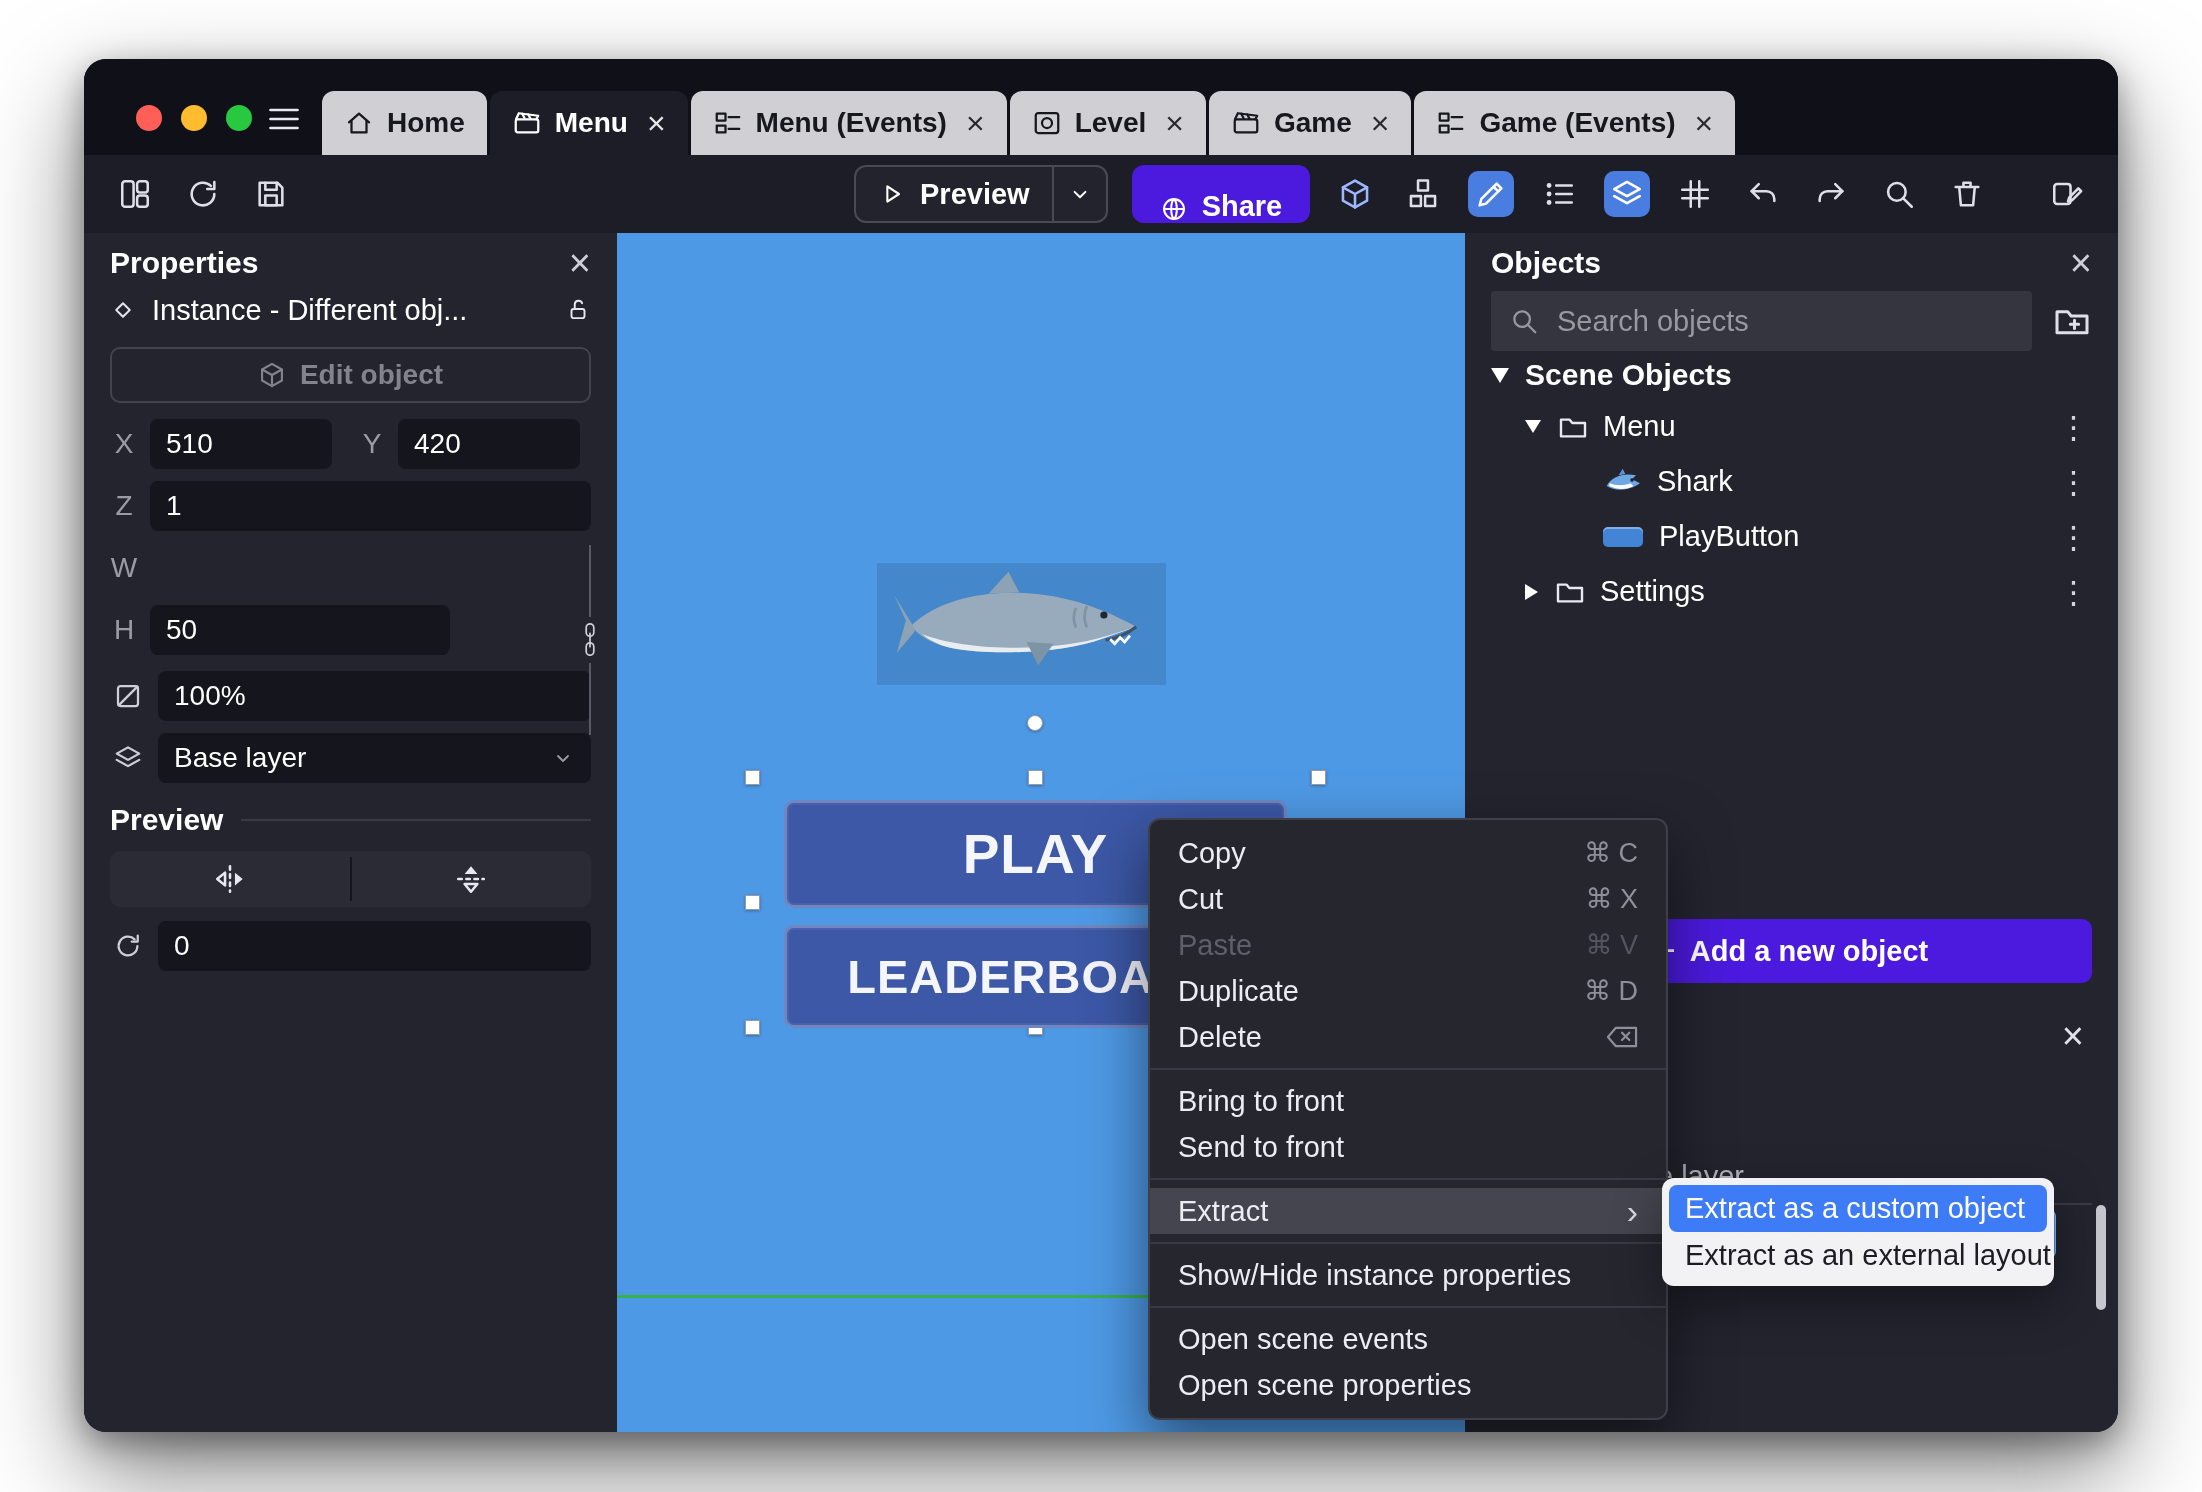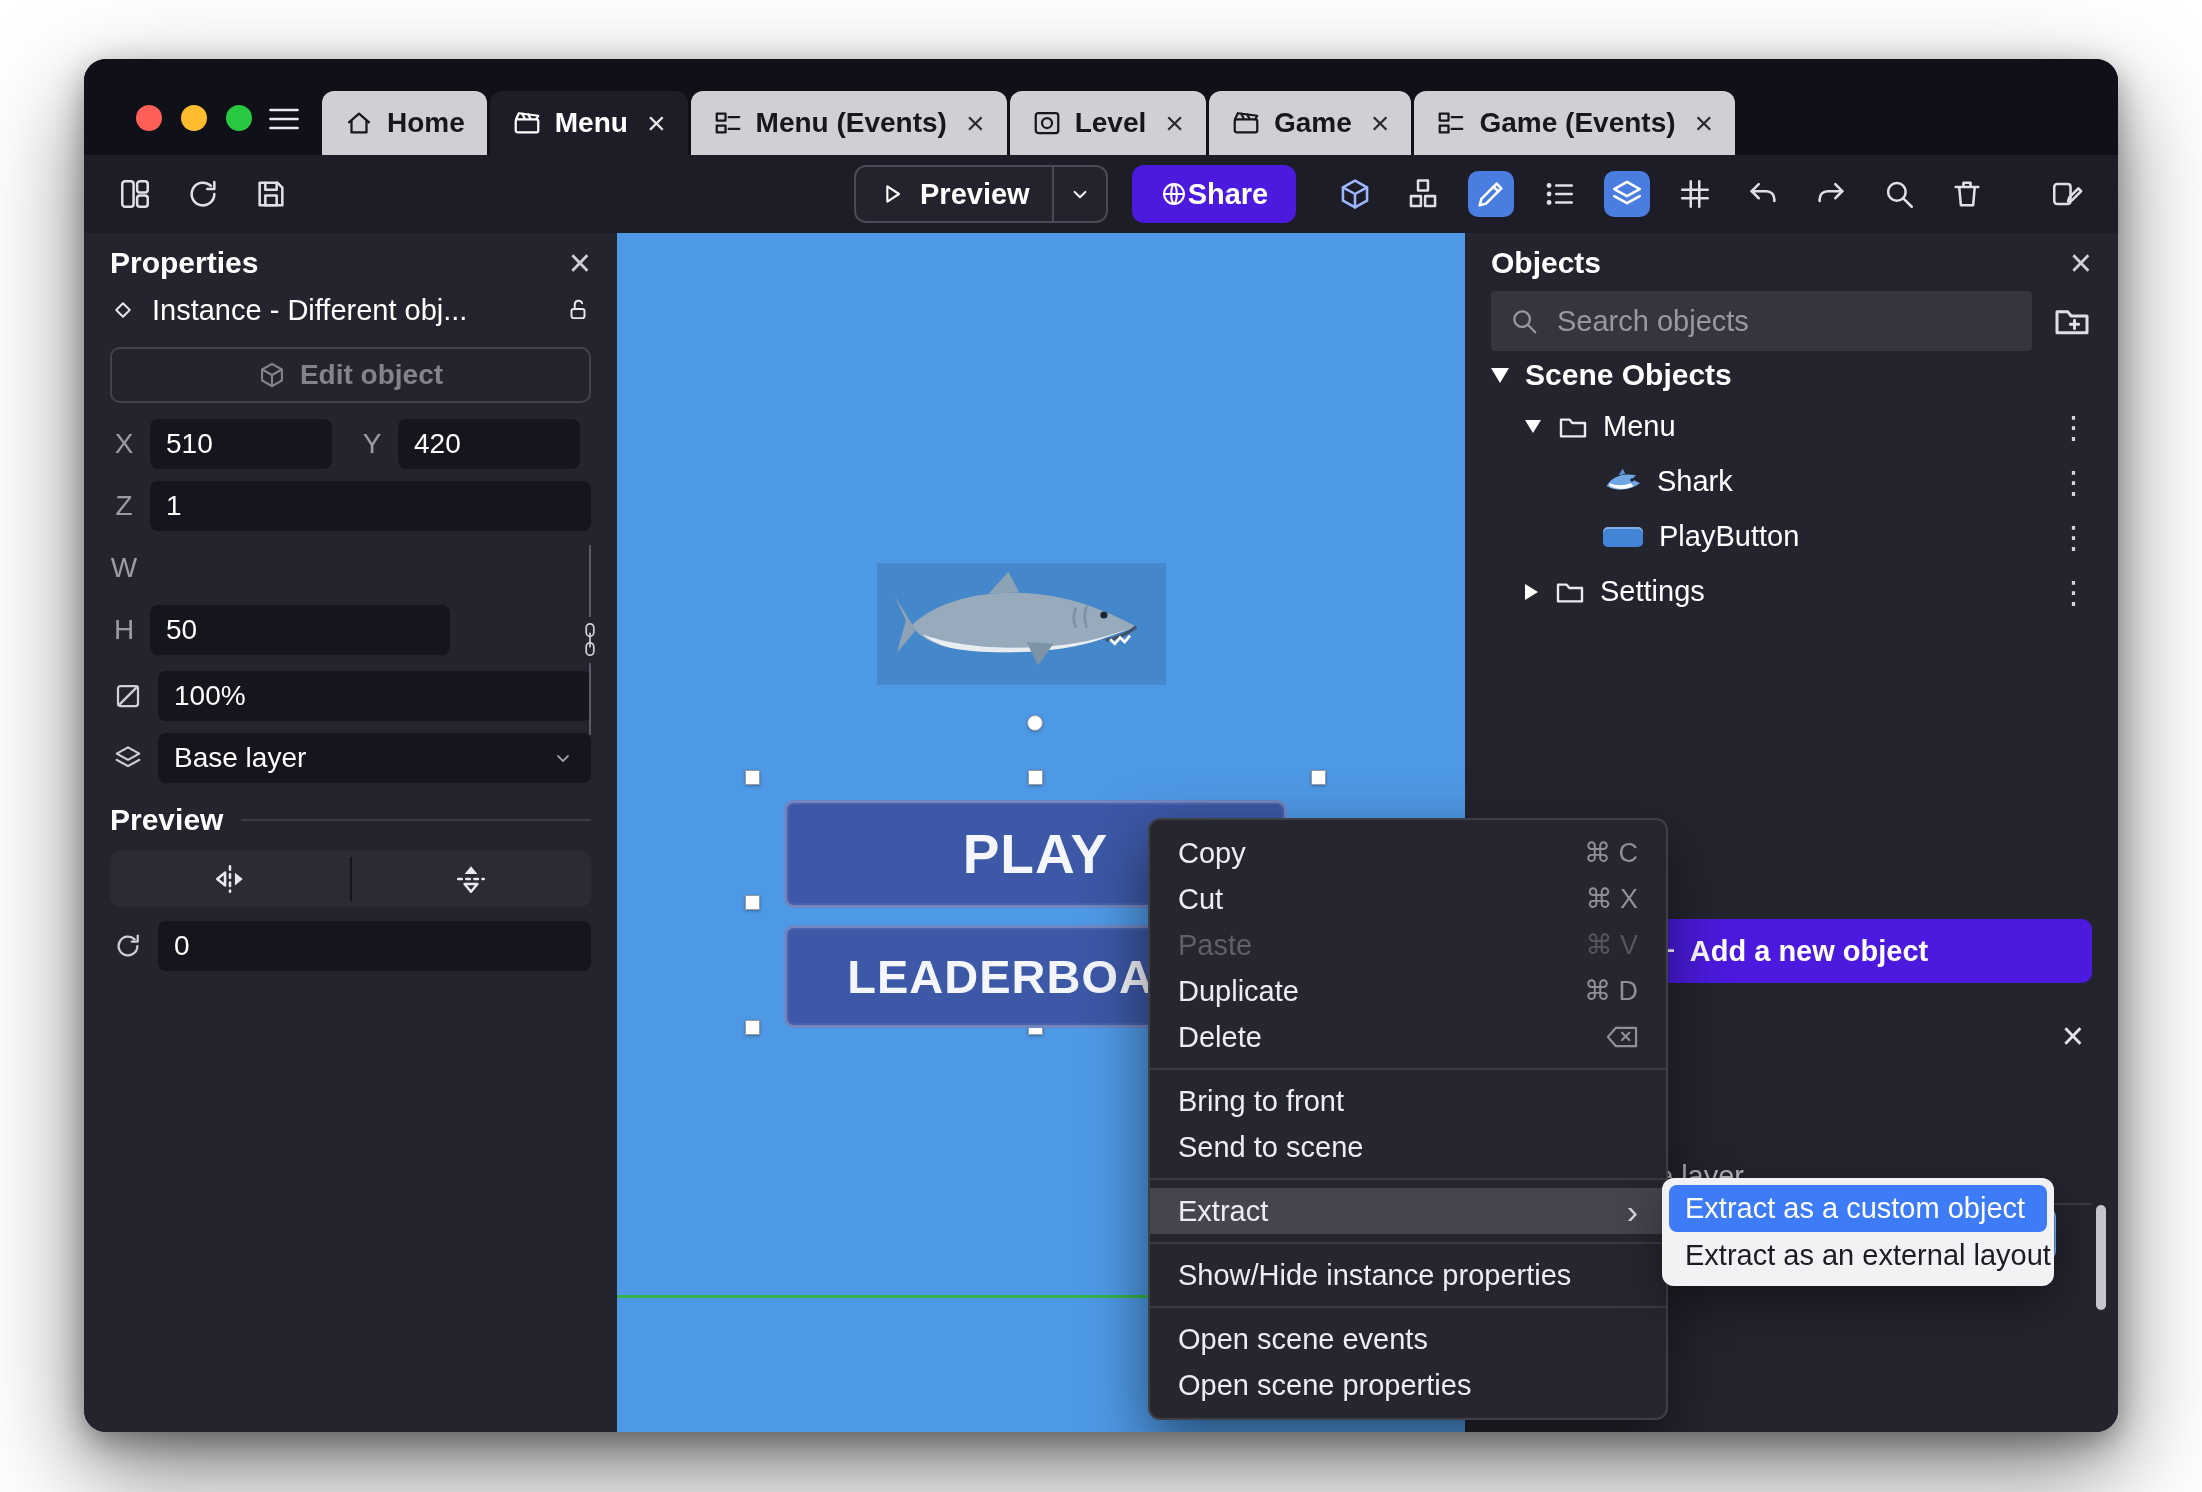--- a/index.html
+++ b/index.html
@@ -39,21 +39,21 @@
   .tbtn { width:46px; height:46px; border-radius:10px; color:#dfdfe8; display:flex; align-items:center; justify-content:center; flex:0 0 auto; }
   .tbtn svg { width:34px; height:34px; }
   .tbtn.on { background:#4a7de0; color:#ffffff; }
   .tbtn.tint { color:#9db8ff; }
   .preview-group { margin-left:538px; height:58px; border:2px solid #4a4a56; border-radius:12px; background:#23232e; display:flex; align-items:stretch; color:#fff; flex:0 0 auto; }
   .preview-main { display:flex; align-items:center; gap:14px; padding:0 22px; font-size:29px; font-weight:700; }
   .preview-main svg { width:28px; height:28px; }
   .preview-divider { width:2px; background:#4a4a56; }
   .preview-caret { width:52px; display:flex; align-items:center; justify-content:center; }
   .preview-caret svg { width:26px; height:26px; }
-  .share-btn { margin-left:2px; height:58px; border-radius:12px; background:#4b1ade; color:#fff; display:flex; align-items:center; padding:0 28px; font-size:29px; font-weight:700; flex:0 0 auto; }
+  .share-btn { margin-left:2px; height:58px; border-radius:12px; background:#4b1ade; color:#fff; display:flex; align-items:flex-end; gap:14px; padding:0 28px; font-size:29px; font-weight:700; flex:0 0 auto; }
   .share-btn svg { width:28px; height:28px; }
   .right-icons { margin-left:auto; display:flex; align-items:center; gap:22px; }
   .pregap { width:10px; }
 
   
   .main { display:flex; height:1199px; }
   .panel { background:#24242f; position:relative; }
   .props { width:533px; padding:8px 26px; }
   .objects { width:653px; padding:8px 26px; }
   .canvas { flex:1; background:#4e99e5; position:relative; overflow:hidden; }
@@ -693,21 +693,21 @@
           <svg>
             <use href="#i-delkey"></use>
           </svg>
         </span>
     </div>
     <div class="ctx-sep"></div>
     <div class="ctx-item">
       <span>Bring to front</span>
     </div>
     <div class="ctx-item">
-      <span>Send to scene</span>
+      <span>Send to front</span>
     </div>
     <div class="ctx-sep"></div>
     <div class="ctx-item hl">
       <span>Extract</span>
       <span class="subarrow"></span>
     </div>
     <div class="ctx-sep"></div>
     <div class="ctx-item">
       <span>Show/Hide instance properties</span>
     </div>

